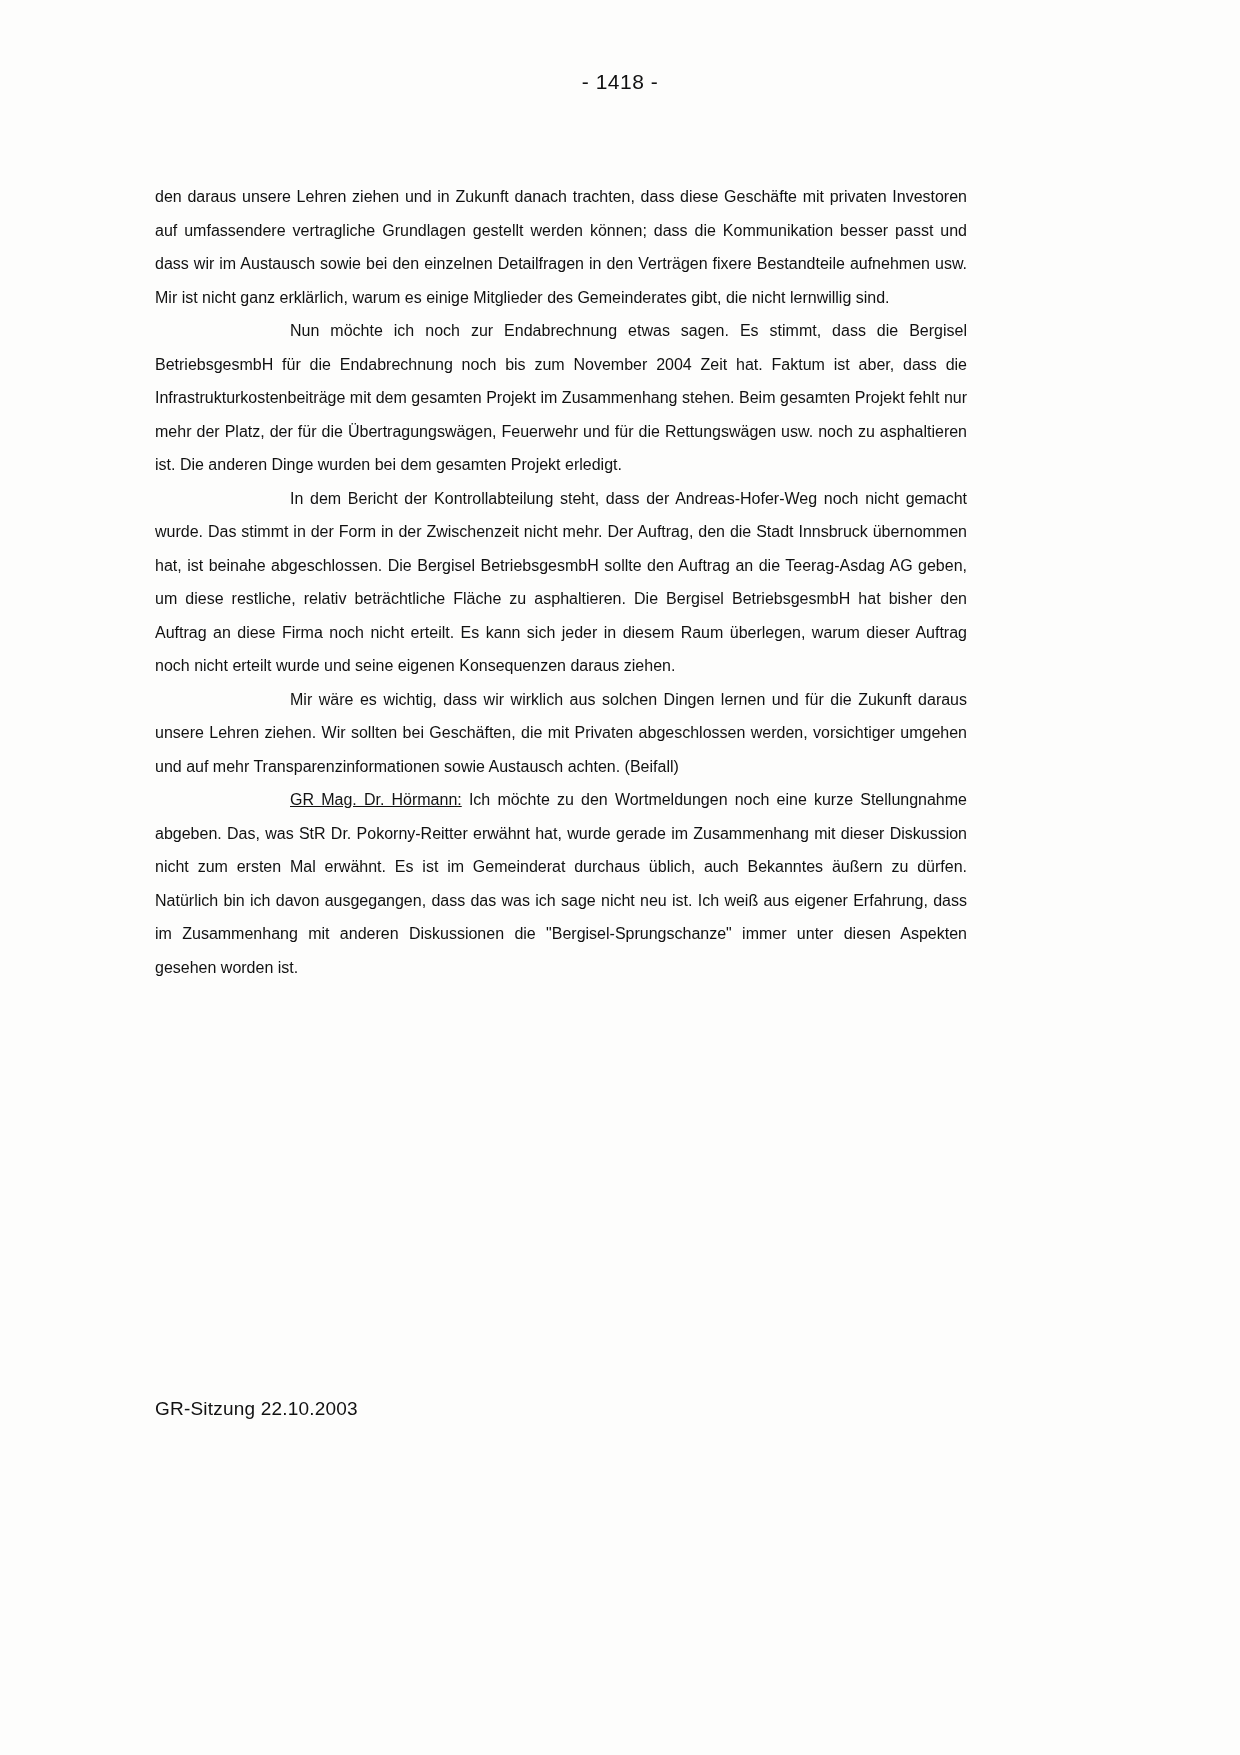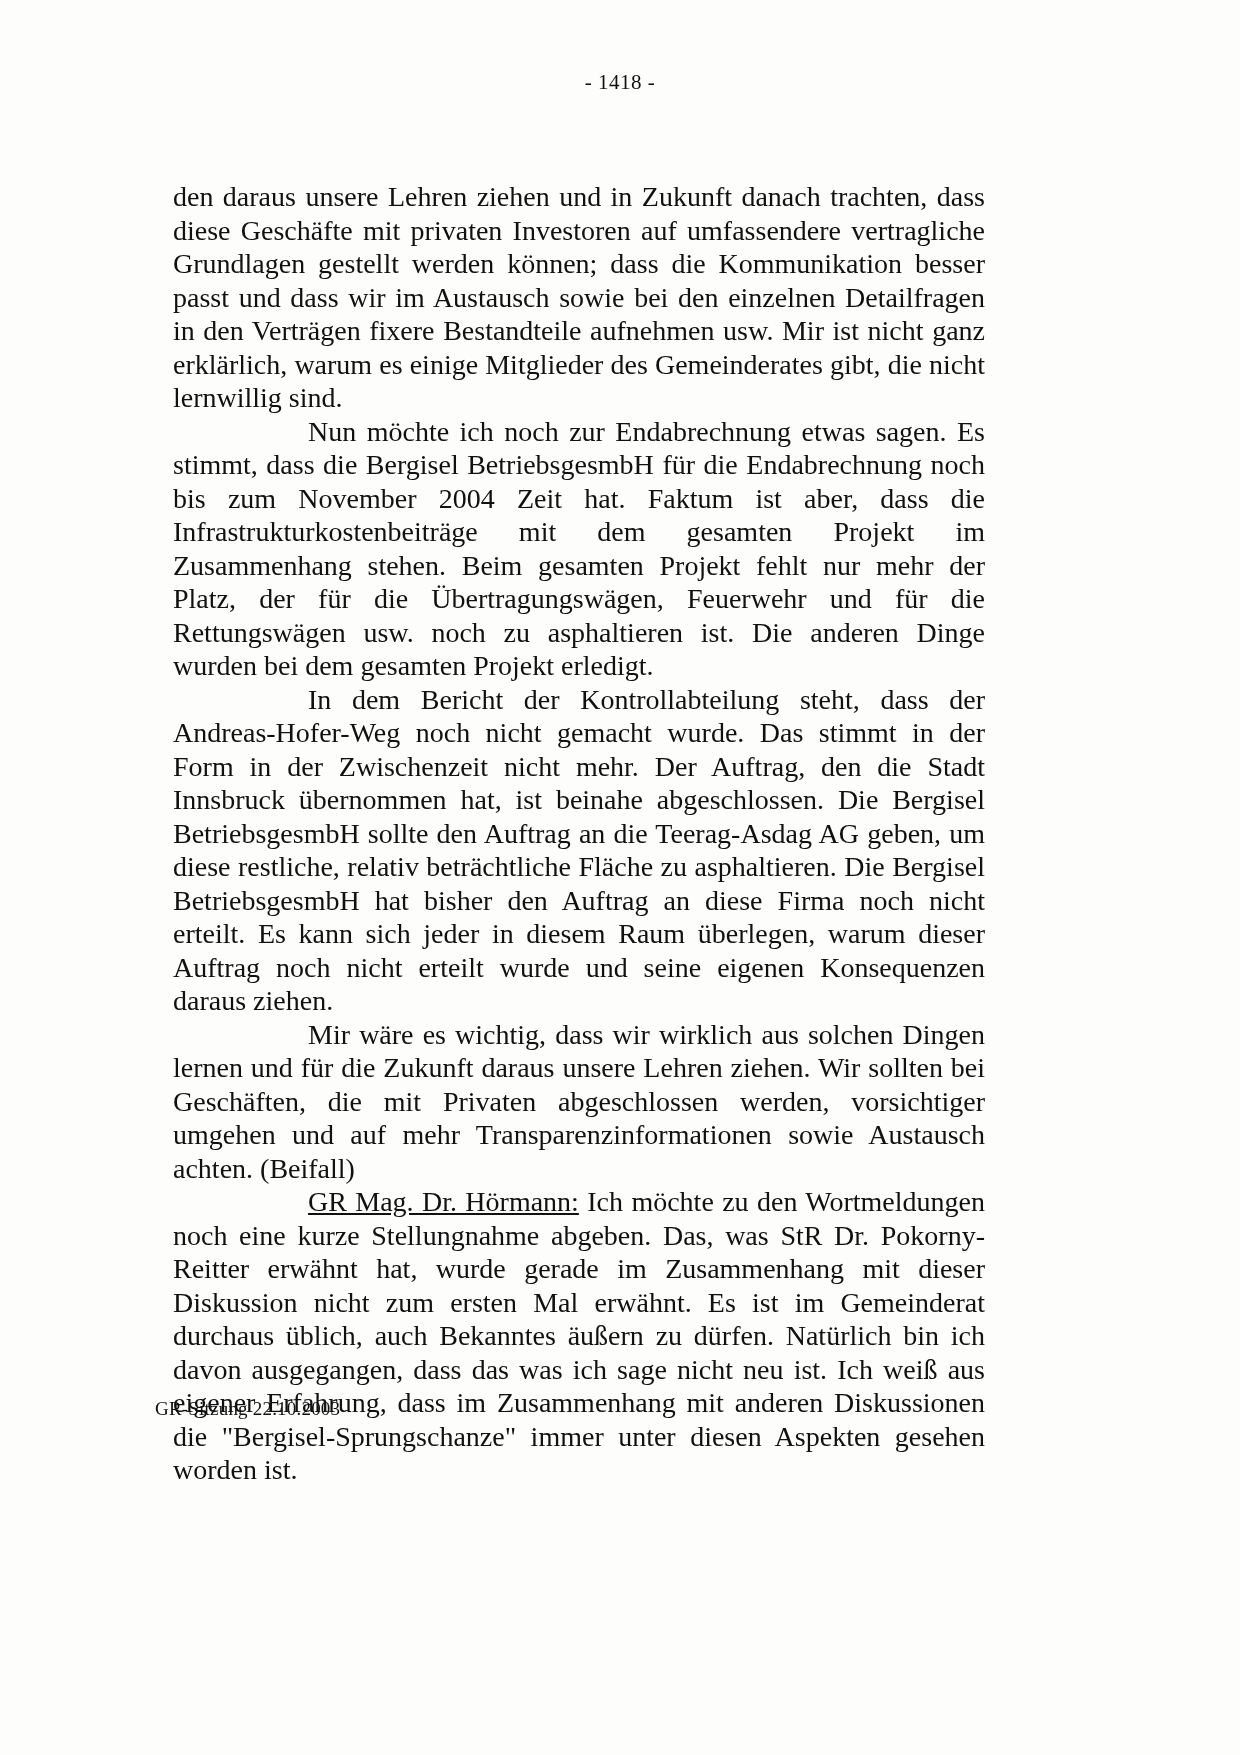--- a/index.html
+++ b/index.html
@@ -7,41 +7,40 @@
     padding: 0;
     background: #e8e8e8;
   }
   .page {
     position: relative;
     width: 1240px;
     height: 1755px;
     margin: 0 auto;
     background: #fdfdfc;
     color: #111111;
-    font-family: Liberation Serif, serif;
+    font-family: Liberation Sans, sans-serif;
     overflow: hidden;
   }
   .page-number {
     position: absolute;
     top: 70px;
     left: 0;
     right: 0;
     text-align: center;
     font-size: 21px;
     letter-spacing: 0.5px;
   }
   .text-body {
     position: absolute;
     top: 180px;
     left: 155px;
     width: 812px;
-    font-size: 28px;
+    font-size: 16px;
     line-height: 33.5px;
     text-align: justify;
-    margin-left: 18px;
   }
   .para {
     margin: 0;
     padding: 0;
   }
   .para.indent {
     text-indent: 135px;
   }
   .speaker {
     text-decoration: underline;

